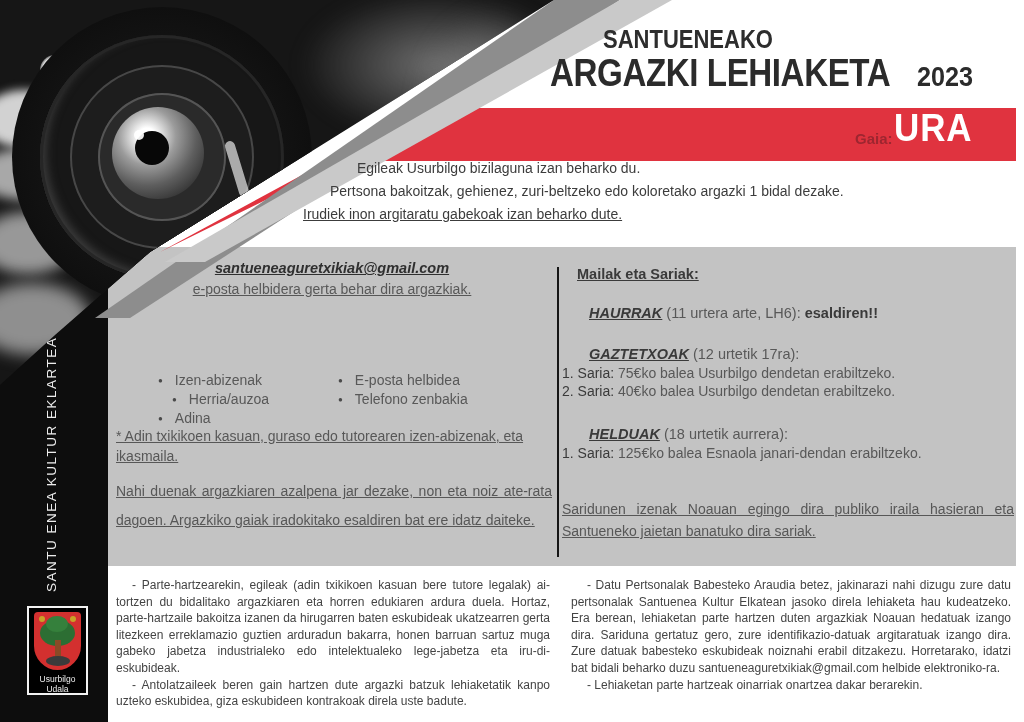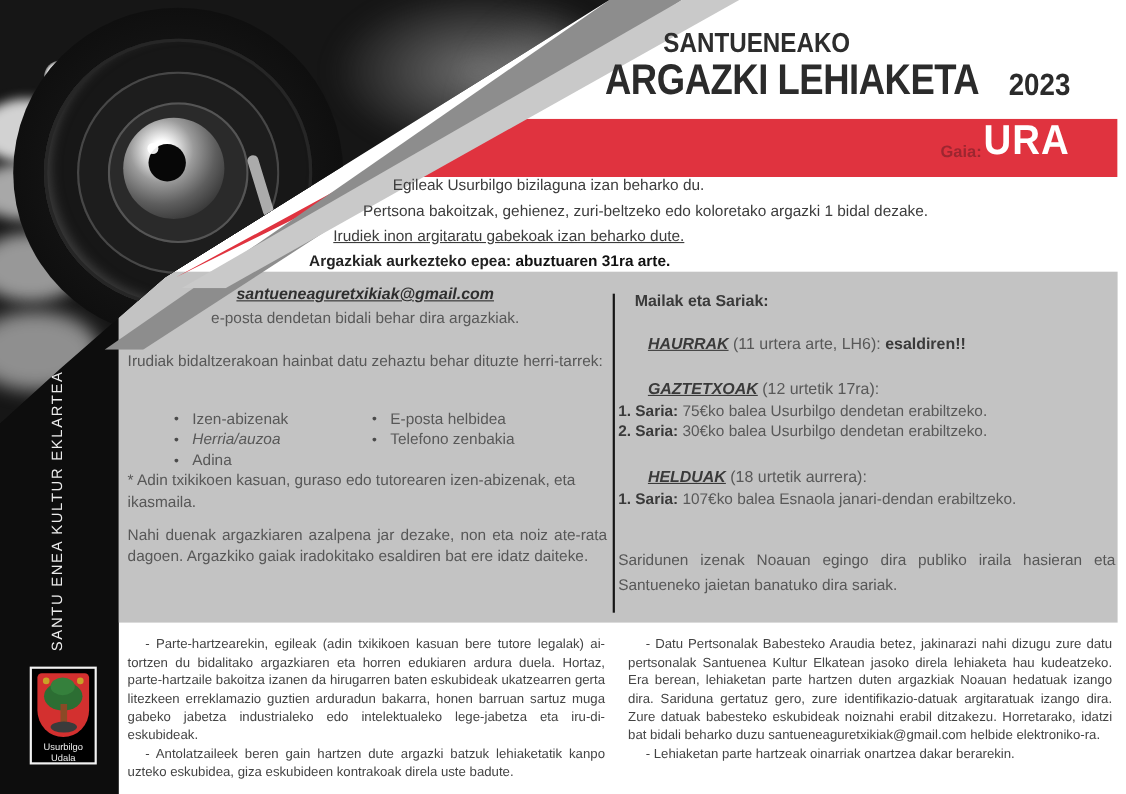--- a/index.html
+++ b/index.html
@@ -58,38 +58,38 @@
   .ura{position:absolute;left:894px;top:107px;font-size:38px;font-weight:700;color:#ffffff;
        transform:scaleX(.92);transform-origin:left top;letter-spacing:1px;z-index:8;}
 
   
   .rule{position:absolute;font-size:14px;color:#3c3c3c;z-index:8;white-space:nowrap;}
   .r1{left:357px;top:160px;} .r2{left:330px;top:183px;} .r3{left:303px;top:206px;text-decoration:underline;}
   .r4{left:281px;top:229px;font-weight:700;color:#232323;}
   .r4 .dl-val{font-weight:700;color:#111;}
 
   
-  .pc{position:absolute;z-index:8;color:#575757;font-size:14px;}
+  .pc{position:absolute;z-index:8;color:#575757;font-size:14px;text-decoration:underline;}
   .center-col{left:116px;top:260px;width:432px;text-align:center;}
   .email{font-size:14.5px;font-weight:700;font-style:italic;color:#2f2f2f;text-decoration:underline;}
   .email-note{margin-top:5px;font-size:14px;color:#585858;}
   .intro{left:116px;top:318px;width:436px;line-height:20px;text-align:justify;}
   .b-item{position:absolute;z-index:8;font-size:14px;color:#585858;}
   .b-item::before{content:"●";font-size:8px;vertical-align:2px;margin-right:12px;color:#4a4a4a;}
   .minor{left:116px;top:426px;width:436px;line-height:20px;}
-  .caption{left:116px;top:477px;width:436px;line-height:19px;text-align:justify;}
+  .caption{left:116px;top:477px;width:436px;line-height:29px;text-align:justify;}
 
   .divider{position:absolute;left:557px;top:267px;width:2px;height:290px;background:#151515;z-index:8;}
 
   .prizes-h{left:577px;top:266px;font-size:14.5px;font-weight:600;color:#3a3a3a;}
   .cat-line{position:absolute;z-index:8;font-size:14.5px;color:#585858;white-space:nowrap;}
   .cat-name{font-weight:700;font-style:italic;color:#3a3a3a;text-decoration:underline;}
   .cat-bonus{font-weight:700;color:#3a3a3a;}
   .prize-line{position:absolute;left:562px;z-index:8;font-size:14px;color:#585858;white-space:nowrap;}
-  .prize-label{font-weight:700;color:#3a3a3a;}
+  .prize-label{font-weight:400;color:#3a3a3a;}
   .announce{left:562px;top:498px;width:452px;line-height:22px;text-align:justify;}
 
   
   .legal-col{position:absolute;top:577px;z-index:8;font-size:12px;line-height:16.6px;
              color:#444444;text-align:justify;}
   .legal-left{left:116px;width:434px;}
   .legal-right{left:571px;width:440px;}
   .legal-col p{margin:0;text-indent:16px;}
 
   
@@ -141,55 +141,53 @@
 
   <div class="kicker">SANTUENEAKO</div>
   <div class="title">ARGAZKI LEHIAKETA</div>
   <div class="year">2023</div>
   <div class="gaia">Gaia:</div>
   <div class="ura">URA</div>
 
   <div class="rule r1">Egileak Usurbilgo bizilaguna izan beharko du.</div>
   <div class="rule r2">Pertsona bakoitzak, gehienez, zuri-beltzeko edo koloretako argazki 1 bidal dezake.</div>
   <div class="rule r3">Irudiek inon argitaratu gabekoak izan beharko dute.</div>
-  <div class="rule r4"><span>Argazkiak aurkezteko epea: </span><span class="dl-val">abuztuaren 31ra arte.</span></div>
 
   <div class="pc center-col">
     <div class="email">santueneaguretxikiak@gmail.com</div>
-    <div class="email-note">e-posta dendetan bidali behar dira argazkiak.</div>
-  </div>
-  <div class="pc intro">Irudiak bidaltzerakoan hainbat datu zehaztu behar dituzte herri-tarrek:</div>
+    <div class="email-note">e-posta helbidera gerta behar dira argazkiak.</div>
+  </div>
 
   <div class="b-item" style="left:158px;top:372px;"><span>Izen-abizenak</span></div>
-  <div class="b-item" style="left:158px;top:391px;font-style:italic;"><span>Herria/auzoa</span></div>
+  <div class="b-item" style="left:172px;top:391px;"><span>Herria/auzoa</span></div>
   <div class="b-item" style="left:158px;top:410px;"><span>Adina</span></div>
   <div class="b-item" style="left:338px;top:372px;"><span>E-posta helbidea</span></div>
   <div class="b-item" style="left:338px;top:391px;"><span>Telefono zenbakia</span></div>
 
   <div class="pc minor">* Adin txikikoen kasuan, guraso edo tutorearen izen-abizenak, eta ikasmaila.</div>
   <div class="pc caption">Nahi duenak argazkiaren azalpena jar dezake, non eta noiz ate-rata dagoen. Argazkiko gaiak iradokitako esaldiren bat ere idatz daiteke.</div>
 
   <div class="divider"></div>
 
   <div class="pc prizes-h">Mailak eta Sariak:</div>
 
   <div class="cat-line" style="left:589px;top:305px;">
     <span class="cat-name">HAURRAK</span><span> (11 urtera arte, LH6): </span><span class="cat-bonus">esaldiren!!</span>
   </div>
 
   <div class="cat-line" style="left:589px;top:346px;">
     <span class="cat-name">GAZTETXOAK</span><span> (12 urtetik 17ra):</span>
   </div>
   <div class="prize-line" style="top:365px;"><span class="prize-label">1. Saria:</span><span> 75€ko balea Usurbilgo dendetan erabiltzeko.</span></div>
-  <div class="prize-line" style="top:383px;"><span class="prize-label">2. Saria:</span><span> 30€ko balea Usurbilgo dendetan erabiltzeko.</span></div>
+  <div class="prize-line" style="top:383px;"><span class="prize-label">2. Saria:</span><span> 40€ko balea Usurbilgo dendetan erabiltzeko.</span></div>
 
   <div class="cat-line" style="left:589px;top:426px;">
     <span class="cat-name">HELDUAK</span><span> (18 urtetik aurrera):</span>
   </div>
-  <div class="prize-line" style="top:445px;"><span class="prize-label">1. Saria:</span><span> 107€ko balea Esnaola janari-dendan erabiltzeko.</span></div>
+  <div class="prize-line" style="top:445px;"><span class="prize-label">1. Saria:</span><span> 125€ko balea Esnaola janari-dendan erabiltzeko.</span></div>
 
   <div class="pc announce">Saridunen izenak Noauan egingo dira publiko iraila hasieran eta Santueneko jaietan banatuko dira sariak.</div>
 
   <div class="legal-col legal-left">
     <p>- Parte-hartzearekin, egileak (adin txikikoen kasuan bere tutore legalak) ai-tortzen du bidalitako argazkiaren eta horren edukiaren ardura duela. Hortaz, parte-hartzaile bakoitza izanen da hirugarren baten eskubideak ukatzearren gerta litezkeen erreklamazio guztien arduradun bakarra, honen barruan sartuz muga gabeko jabetza industrialeko edo intelektualeko lege-jabetza eta iru-di-eskubideak.</p>
     <p>- Antolatzaileek beren gain hartzen dute argazki batzuk lehiaketatik kanpo uzteko eskubidea, giza eskubideen kontrakoak direla uste badute.</p>
   </div>
   <div class="legal-col legal-right">
     <p>- Datu Pertsonalak Babesteko Araudia betez, jakinarazi nahi dizugu zure datu pertsonalak Santuenea Kultur Elkatean jasoko direla lehiaketa hau kudeatzeko. Era berean, lehiaketan parte hartzen duten argazkiak Noauan hedatuak izango dira. Sariduna gertatuz gero, zure identifikazio-datuak argitaratuak izango dira. Zure datuak babesteko eskubideak noiznahi erabil ditzakezu. Horretarako, idatzi bat bidali beharko duzu santueneaguretxikiak@gmail.com helbide elektroniko-ra.</p>
     <p>- Lehiaketan parte hartzeak oinarriak onartzea dakar berarekin.</p>

